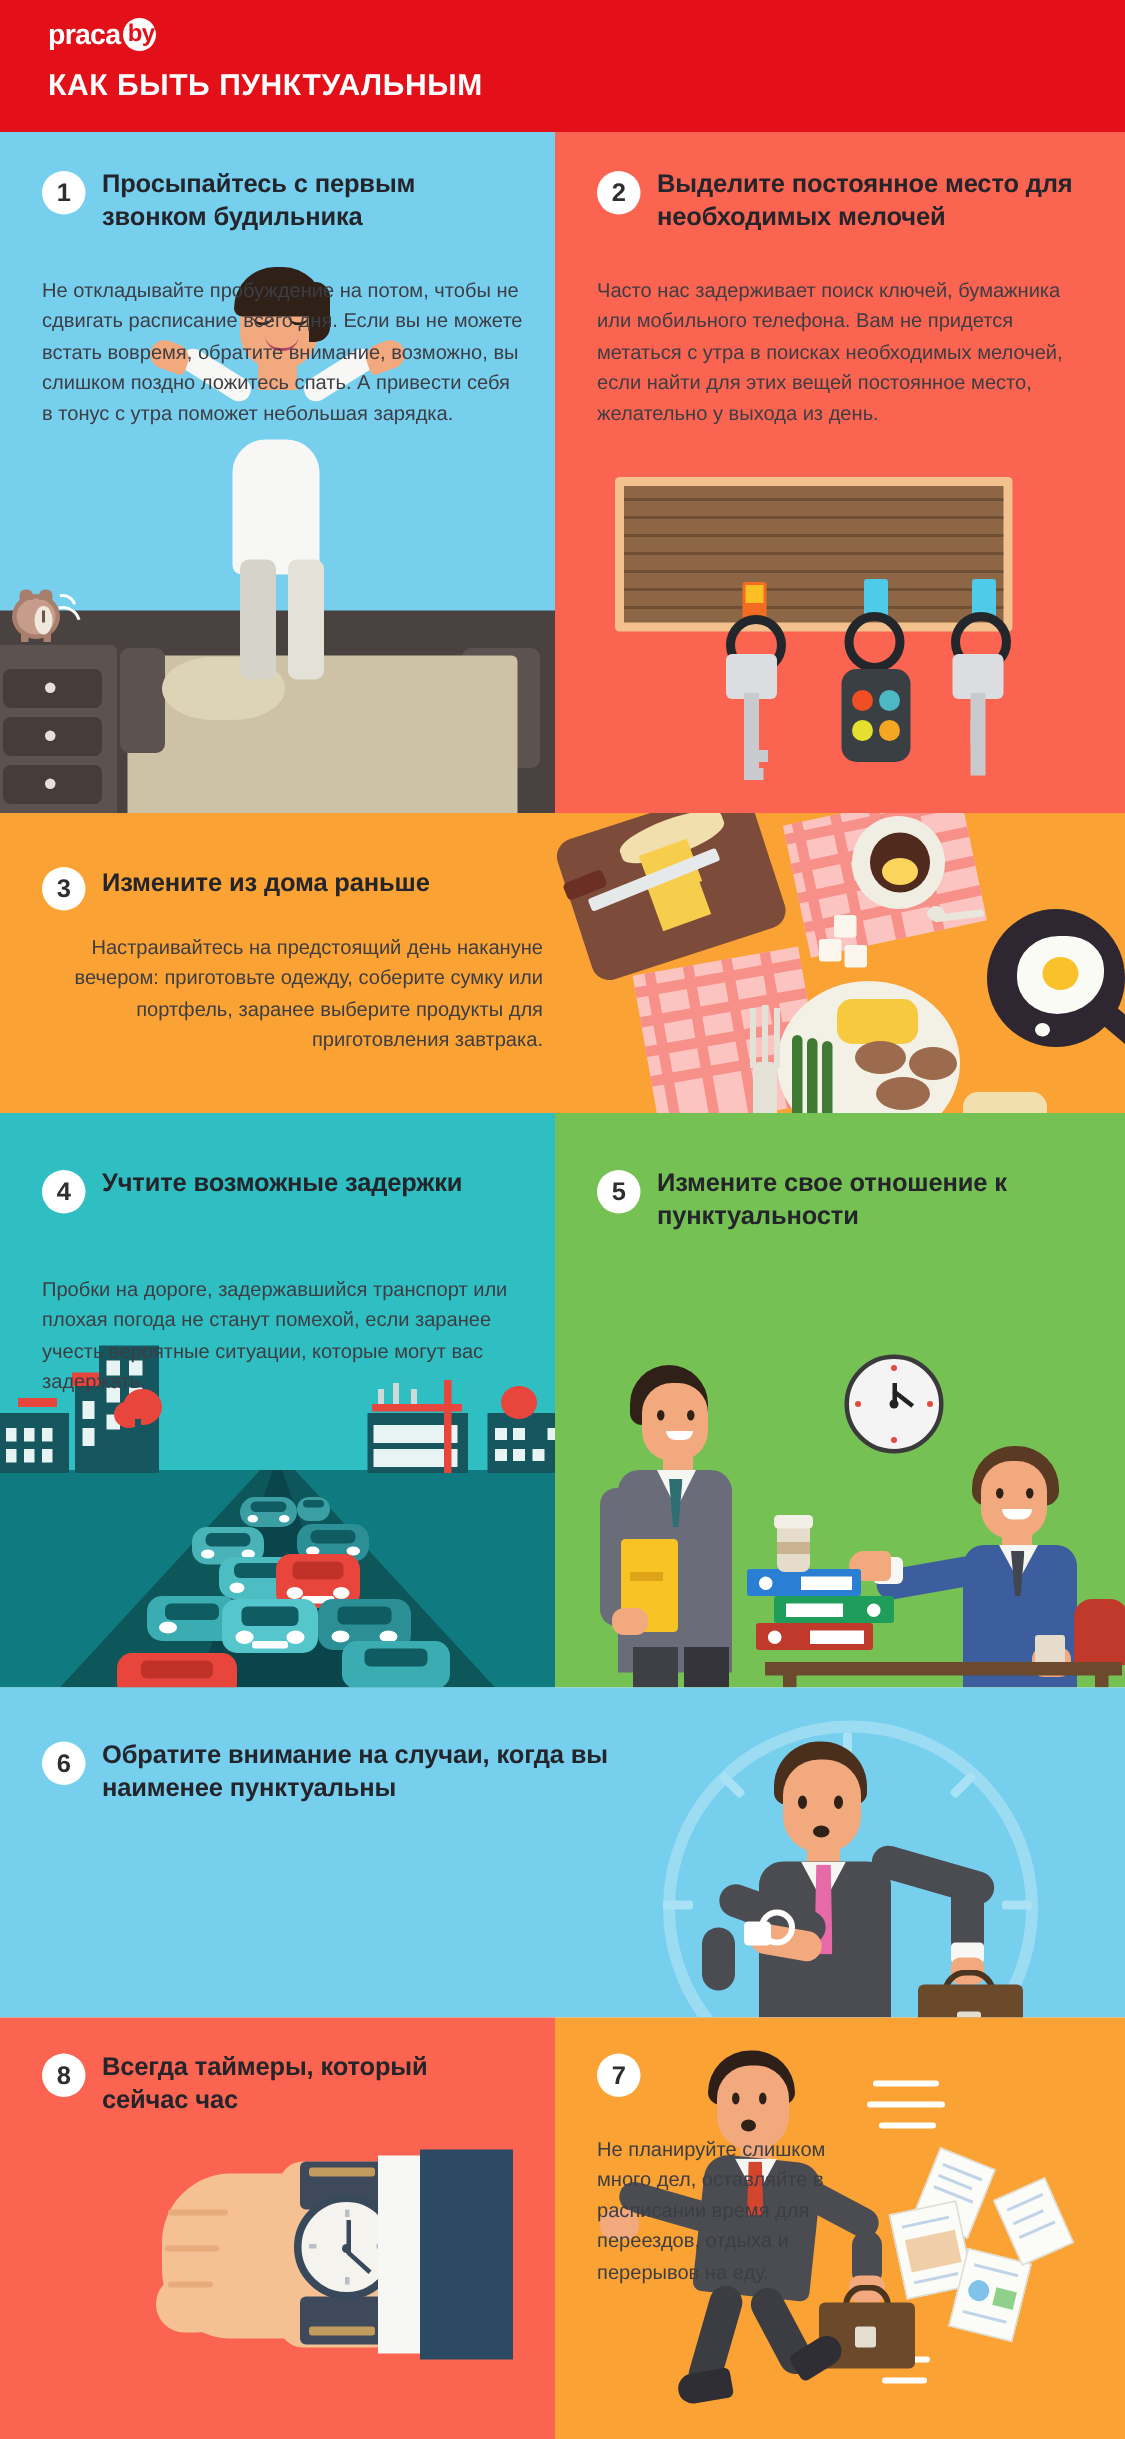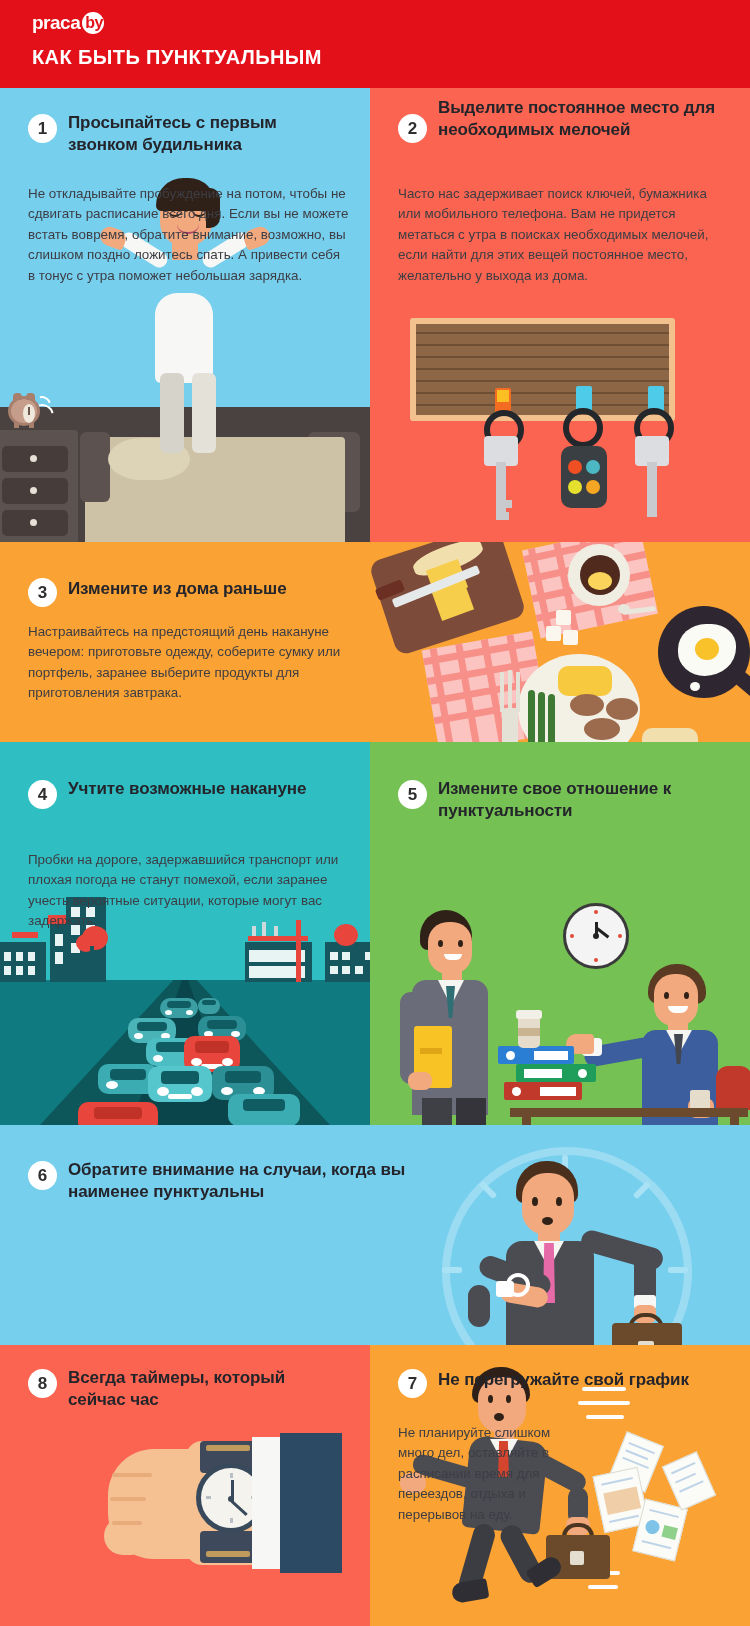--- a/index.html
+++ b/index.html
@@ -267,22 +267,22 @@
           <span class="kb-dot" style="left:25px;top:34px;background:#f5a623;"></span>
         </div>
 
         <div class="kb-hook" style="left:278px;top:298px;background:#4ecbe8;"></div>
         <div class="kb-ring" style="left:264px;top:320px;"></div>
         <div class="kb-key-h" style="left:265px;top:348px;"></div>
         <div class="kb-key-n" style="left:277px;top:374px;"></div>
         <div style="position:absolute;left:277px;top:392px;width:7px;height:20px;background:#c9cacd;border-radius:0 0 4px 4px;"></div>
       </div>
       <div class="num-badge" style="left:28px;top:26px;">2</div>
-      <div class="sec-title" style="left:68px;top:9px;width:300px;">Выделите постоянное место для необходимых мелочей</div>
-      <div class="sec-body" style="left:28px;top:96px;width:324px;">Часто нас задерживает поиск ключей, бумажника или мобильного телефона. Вам не придется метаться с утра в поисках необходимых мелочей, если найти для этих вещей постоянное место, желательно у выхода из дома.</div>
+      <div class="sec-title" style="left:68px;top:24px;width:300px;">Выделите постоянное место для необходимых мелочей</div>
+      <div class="sec-body" style="left:28px;top:96px;width:324px;">Часто нас задерживает поиск ключей, бумажника или мобильного телефона. Вам не придется метаться с утра в поисках необходимых мелочей, если найти для этих вещей постоянное место, желательно у выхода из день.</div>
     </div>
   </div>
 
   <div class="sec bg-orange" style="left:0;top:542px;width:750px;height:200px;">
     <div class="sec-inner">
       <div class="art" style="left:370px;top:0;width:380px;height:200px;">
 
         <div class="cut-board" style="left:10px;top:-2px;width:135px;height:98px;"></div>
         <div class="bread" style="left:42px;top:4px;width:72px;height:24px;"></div>
         <div class="cheese" style="left:60px;top:22px;width:34px;height:30px;"></div>
@@ -335,21 +335,21 @@
         <div class="pan" style="left:288px;top:64px;width:92px;height:92px;"></div>
         <div class="pan-h" style="left:352px;top:140px;width:64px;height:15px;"></div>
         <div class="egg-w" style="left:308px;top:82px;width:58px;height:52px;"></div>
         <div class="egg-y" style="left:325px;top:96px;width:24px;height:22px;"></div>
         <div style="position:absolute;left:320px;top:140px;width:10px;height:9px;background:#fbfbf6;border-radius:50%;"></div>
 
         <div style="position:absolute;left:272px;top:186px;width:56px;height:24px;background:#f2dfae;border-radius:10px 10px 0 0;"></div>
       </div>
       <div class="num-badge" style="left:28px;top:36px;">3</div>
       <div class="sec-title" style="left:68px;top:36px;width:290px;">Измените из дома раньше</div>
-      <div class="sec-body" style="left:28px;top:80px;width:318px;">Настраивайтесь на предстоящий день накануне вечером: приготовьте одежду, соберите сумку или портфель, заранее выберите продукты для приготовления завтрака.</div>
+      <div class="sec-body" style="left:44px;top:80px;width:318px;text-align:right;">Настраивайтесь на предстоящий день накануне вечером: приготовьте одежду, соберите сумку или портфель, заранее выберите продукты для приготовления завтрака.</div>
     </div>
   </div>
 
   <div class="sec bg-teal" style="left:0;top:742px;width:370px;height:383px;">
     <div class="sec-inner">
       <div class="art" style="left:0;top:0;width:370px;height:383px;">
 
         <div style="position:absolute;left:0;top:238px;width:370px;height:145px;background:#0f7b80;"></div>
         <div class="road" style="left:40px;top:238px;width:290px;height:145px;clip-path:polygon(46% 0, 54% 0, 100% 100%, 0% 100%);"></div>
         <div class="road-ctr" style="left:110px;top:238px;width:150px;height:145px;clip-path:polygon(48% 0, 52% 0, 86% 100%, 14% 100%);"></div>
@@ -448,21 +448,21 @@
             <span class="head-l" style="right:9px;bottom:5px;width:12px;height:8px;"></span>
           </div>
         <div class="car" style="left:228px;top:352px;width:72px;height:32px;background:#3bacb1;">
             <span class="car-win" style="left:15px;top:5px;width:42px;height:12px;"></span>
           </div>
         <div class="car" style="left:78px;top:360px;width:80px;height:30px;background:#e8453c;">
             <span style="position:absolute;left:16px;top:5px;width:48px;height:12px;background:#c03227;border-radius:4px;"></span>
           </div>
       </div>
       <div class="num-badge" style="left:28px;top:38px;">4</div>
-      <div class="sec-title" style="left:68px;top:36px;width:280px;">Учтите возможные накануне</div>
+      <div class="sec-title" style="left:68px;top:36px;width:280px;">Учтите возможные задержки</div>
       <div class="sec-body" style="left:28px;top:108px;width:320px;">Пробки на дороге, задержавшийся транспорт или плохая погода не станут помехой, если заранее учесть вероятные ситуации, которые могут вас задержать.</div>
     </div>
   </div>
 
   <div class="sec bg-green" style="left:370px;top:742px;width:380px;height:383px;">
     <div class="sec-inner">
       <div class="art" style="left:0;top:0;width:380px;height:383px;">
 
         <div class="wclock" style="left:193px;top:161px;width:66px;height:66px;">
           <span class="wc-mark" style="left:28px;top:4px;"></span>
@@ -650,18 +650,17 @@
           <span style="position:absolute;left:24px;top:20px;width:14px;height:12px;background:#8fd18a;"></span>
           <span class="p-line" style="left:6px;top:40px;width:30px;"></span>
         </div>
         <div class="paper" style="left:300px;top:112px;width:38px;height:48px;transform:rotate(-24deg);">
           <span class="p-line" style="left:5px;top:8px;width:26px;"></span>
           <span class="p-line" style="left:5px;top:18px;width:22px;"></span>
           <span class="p-line" style="left:5px;top:28px;width:26px;"></span>
         </div>
       </div>
       <div class="num-badge" style="left:28px;top:24px;">7</div>
-      <div class="sec-title" style="left:68px;top:24px;width:300px;">Не перегружайте свой график</div>
       <div class="sec-body" style="left:28px;top:78px;width:180px;">Не планируйте слишком много дел, оставляйте в расписании время для переездов, отдыха и перерывов на еду.</div>
     </div>
   </div>
 
 </div>
 
 </body></html>

